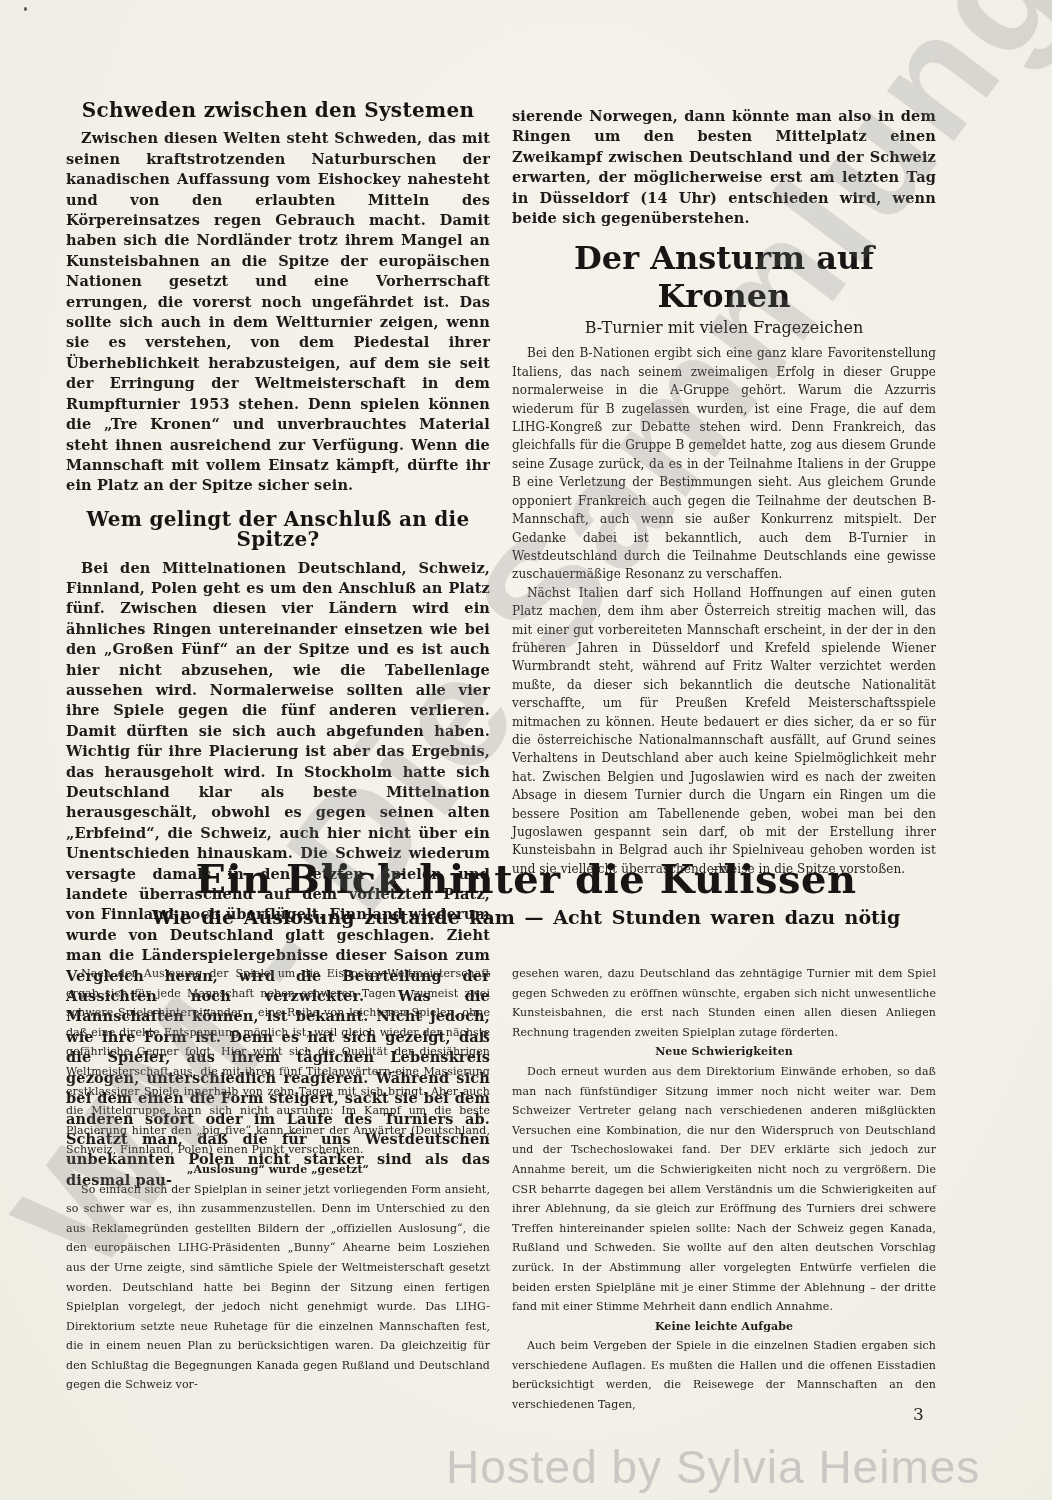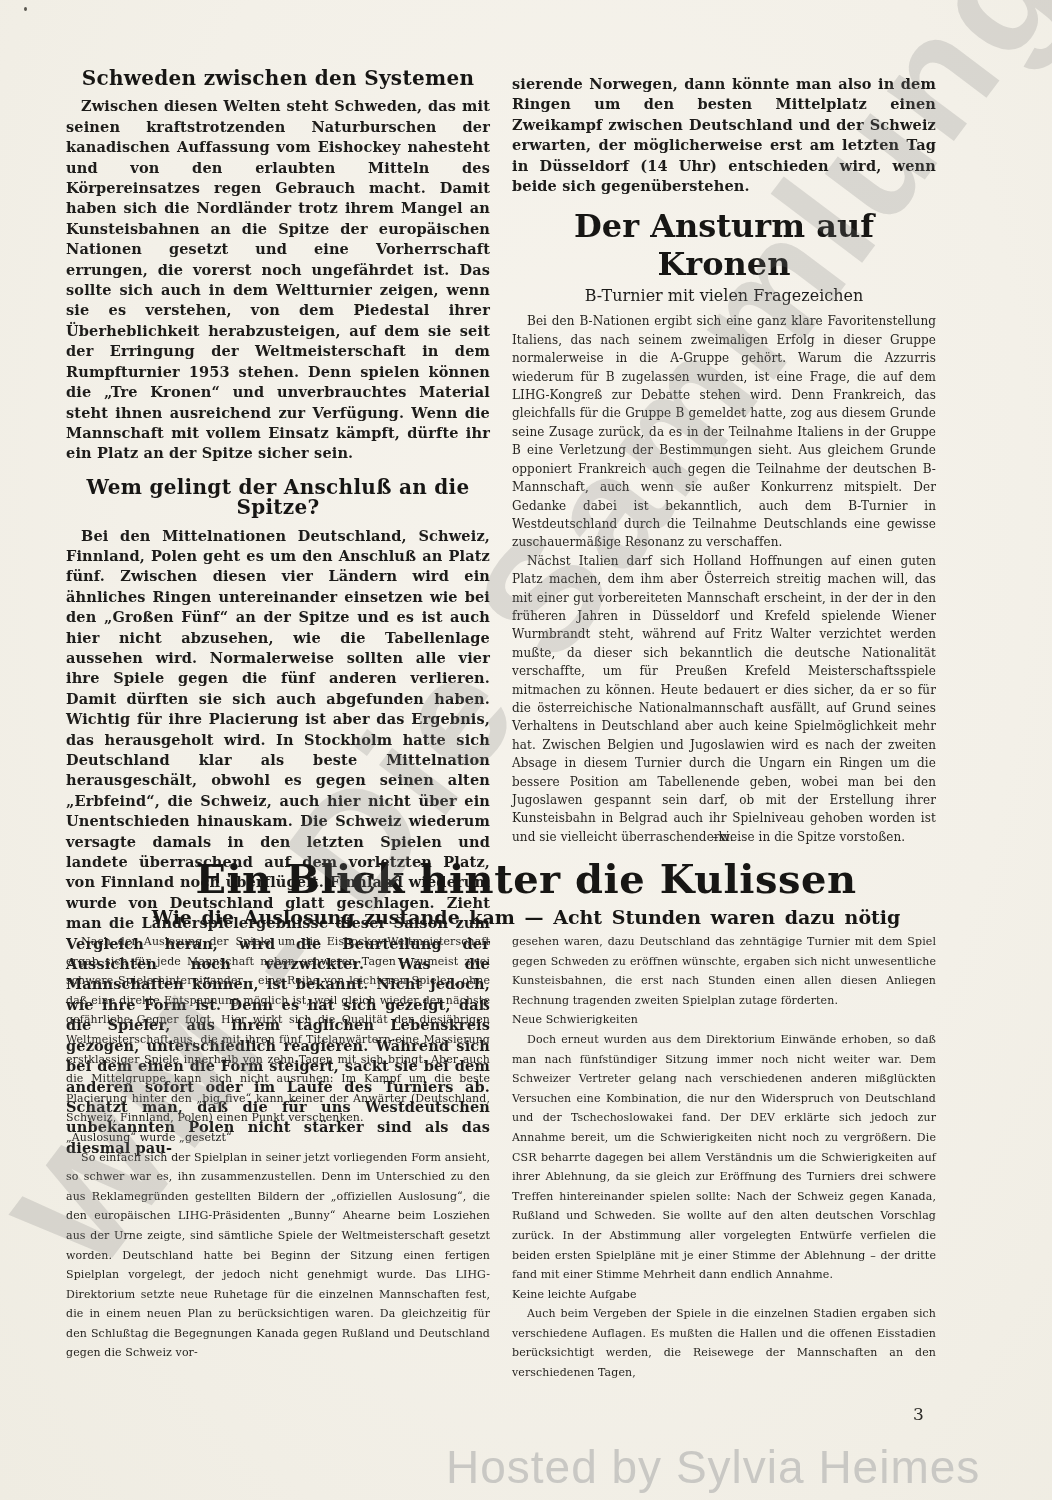--- a/index.html
+++ b/index.html
@@ -5,41 +5,41 @@
   html,body{margin:0;padding:0;}
   body{
     width:1052px;height:1500px;
     font-family:"DejaVu Serif","Liberation Serif",serif;
     background:#e8e6de;
   }
   .page{
     position:relative;width:1052px;height:1500px;overflow:hidden;
     background:radial-gradient(ellipse at 55% 35%, #f6f3ec 0%, #f3f0e8 55%, #efece2 100%);
   }
-  .col{position:absolute;width:424px;text-align:justify;}
+  .col{position:absolute;width:424px;text-align:justify;margin-top:32px;}
   
   .a1{font-weight:700;font-size:14.5px;line-height:20.4px;color:#1d1c1a;letter-spacing:.15px;}
   .a1 p{margin:0;}
   .colhead{font-size:20px;font-weight:700;text-align:center;margin:0 0 8px 0;color:#171614;letter-spacing:.3px;}
   .colhead.second{margin:13px 0 8px 0;}
   .ind{text-indent:15px;}
   .sig-sabetzki{text-align:right;letter-spacing:3.5px;font-weight:700;margin-top:5px !important;padding-right:4px;}
   
   .a2{font-weight:400;font-size:12px;line-height:18.4px;color:#262420;letter-spacing:.1px;}
   .a2 p{margin:0;}
   .a2-title{font-size:32px;font-weight:700;text-align:center;margin:11px 0 3px 0;color:#171614;}
   .a2-sub{font-size:16px;font-weight:400;text-align:center;margin:0 0 7px 0;color:#1d1c1a;}
   .sig-ki{text-align:center;margin-top:-18.4px !important;padding-right:2px;}
   
   .mid{position:absolute;left:0;top:855px;width:1052px;text-align:center;color:#171614;}
   .a3-title{font-size:40px;font-weight:700;margin:0;letter-spacing:.5px;}
   .a3-sub{font-size:19px;font-weight:700;margin:4px 0 0 0;word-spacing:3px;}
   .a3{font-weight:400;font-size:11px;line-height:19.6px;color:#262420;letter-spacing:.1px;}
   .a3 p{margin:0;}
-  .subhead{font-weight:400;text-align:left;color:#1d1c1a;}
+  .subhead{font-weight:700;text-align:center;color:#1d1c1a;}
   
   .wm-diagonal{
     position:absolute;left:128px;top:1113px;height:192px;line-height:192px;
     font-family:"Liberation Sans",sans-serif;font-size:158px;font-weight:700;
     letter-spacing:6px;white-space:nowrap;color:rgba(125,125,125,.22);
     transform:rotate(-53deg);transform-origin:0 100%;z-index:5;pointer-events:none;
   }
   .wm-hosted{
     position:absolute;left:446px;top:1440px;
     font-family:"Liberation Sans",sans-serif;font-size:46px;font-weight:400;

